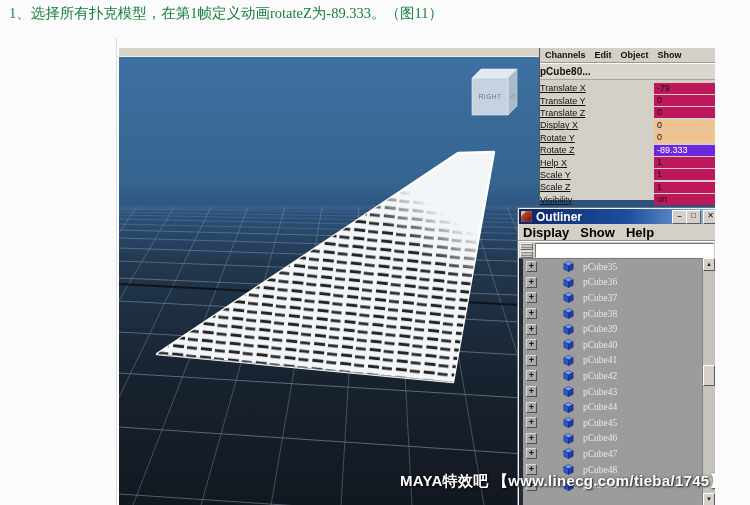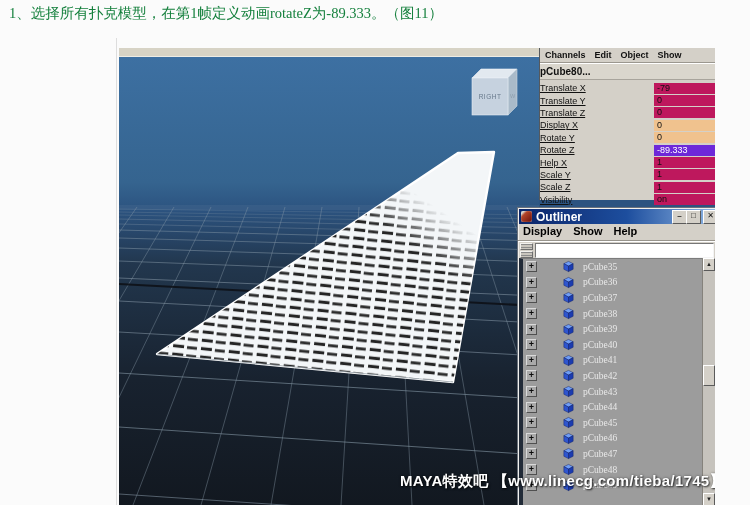--- a/index.html
+++ b/index.html
@@ -44,21 +44,21 @@
   .ol-title{position:relative;height:15px;margin:1px;display:flex;align-items:center;
             background:linear-gradient(90deg,#0b2569,#1d4e9e 55%,#8fb6e4);padding-left:2px;}
   .ol-ticon{width:11px;height:11px;border-radius:2px;flex:none;
             background:linear-gradient(135deg,#d8d0c6 15%,#b5452a 30%,#7a1a10 85%);
             box-shadow:inset 0 0 1px #fff;}
   .ol-tlabel{color:#fff;font-weight:bold;font-size:12px;margin-left:4px;}
   .ol-btn{position:absolute;top:1px;width:13px;height:12px;background:#d4d0c8;color:#111;
           border:1px solid;border-color:#fff #5a5a5a #5a5a5a #fff;font-size:8px;line-height:10px;
           text-align:center;font-weight:bold;}
   .ol-btn.min{right:28px;} .ol-btn.max{right:14px;} .ol-btn.cls{right:-3px;}
-  .ol-menu{height:15px;display:flex;align-items:flex-start;gap:11px;padding-left:5px;font-size:11px;
+  .ol-menu{height:15px;display:flex;align-items:flex-end;gap:11px;padding-left:5px;font-size:13px;
            font-weight:bold;border-bottom:1px solid #98948c;box-shadow:0 1px 0 #fff;}
   .ol-filter{height:17px;display:flex;align-items:center;padding:1px 2px 1px 2px;}
   .ol-minibtns{width:15px;flex:none;}
   .ol-minibtn{width:13px;height:7px;background:#c9c5bd;border:1px solid;margin-bottom:1px;
               border-color:#f2f1ee #6f6f6f #6f6f6f #f2f1ee;box-sizing:border-box;
               background-image:linear-gradient(#8b8b8b 1px,transparent 1px);background-size:100% 3px;}
   .ol-input{flex:1;height:13px;background:#fff;border:1px solid;border-color:#777 #f4f4f4 #f4f4f4 #777;
             font-size:9px;padding:0 2px;outline:none;}
   .ol-list{position:absolute;left:1px;right:1px;top:50px;bottom:0;background:#9c9c9c;
            border-left:4px solid #222b38;border-top:1px solid #7c7c7c;overflow:hidden;}

